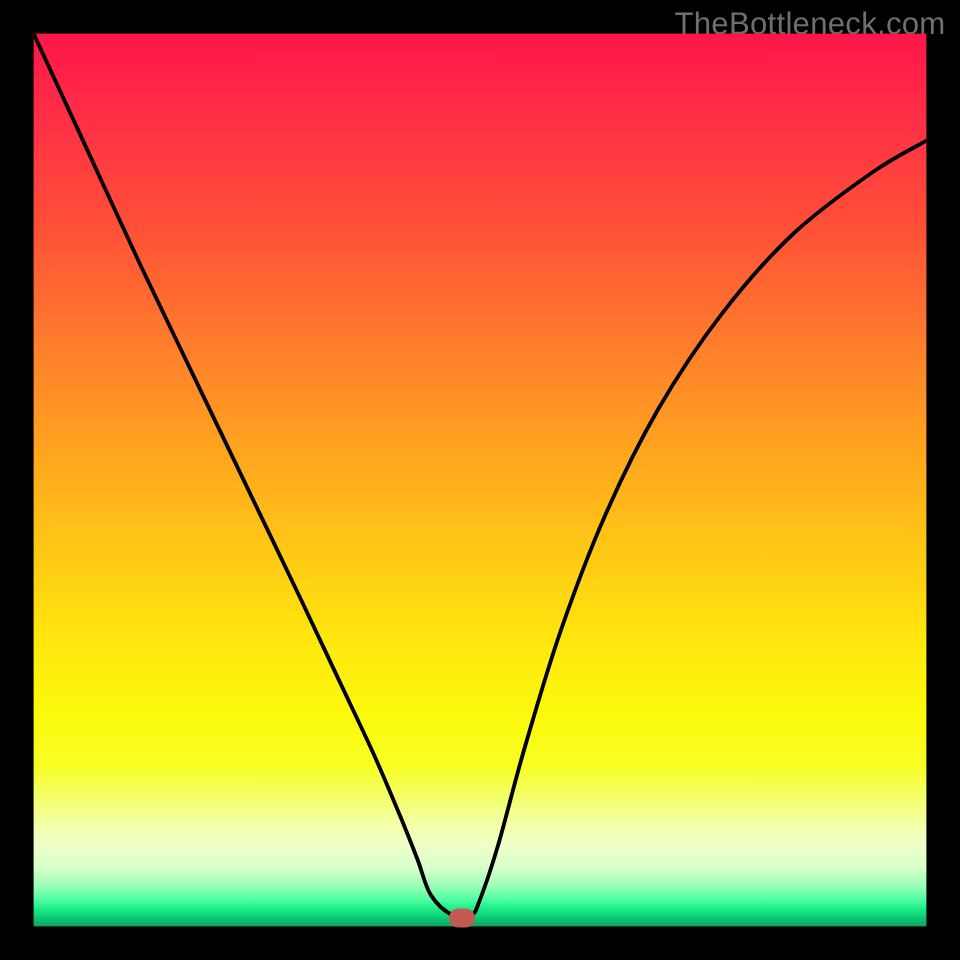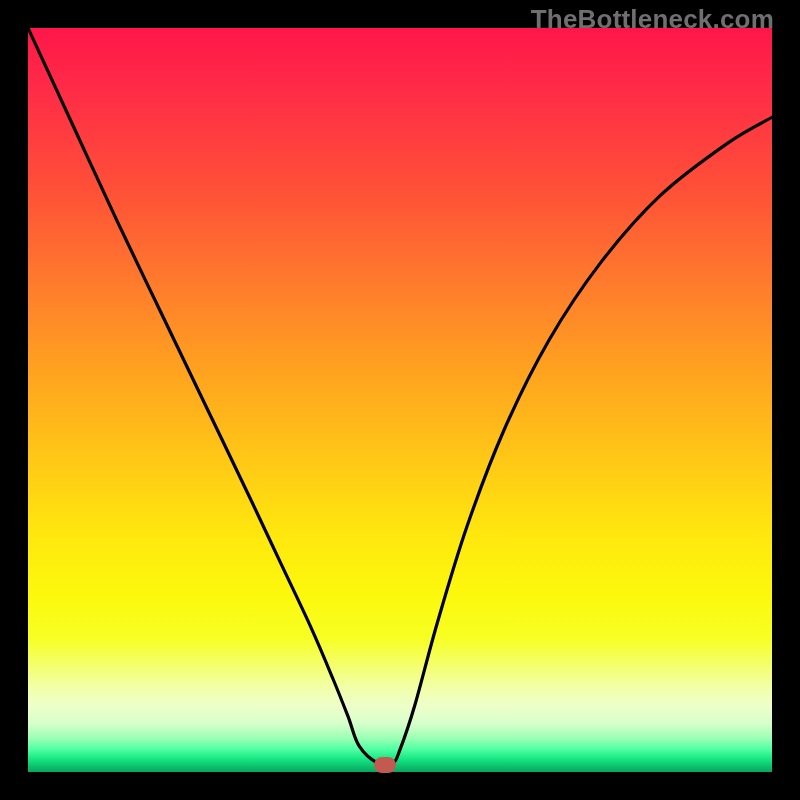--- a/index.html
+++ b/index.html
@@ -1,17 +1,17 @@
 <!DOCTYPE html>
 <html><head>
 <meta charset="utf-8">
 <style>
   html,body{margin:0;padding:0;width:800px;height:800px;overflow:hidden;font-family:Arial,Helvetica,sans-serif;}
   .frame{position:relative;width:800px;height:800px;background:#000;}
-  .watermark{position:absolute;top:4px;right:26px;color:#6f6f6f;font-size:26px;font-weight:700;letter-spacing:0.2px;}
+  .watermark{position:absolute;top:4px;right:12px;color:#6f6f6f;font-size:26px;font-weight:400;letter-spacing:0.2px;}
   .plot{position:absolute;left:28px;top:28px;width:744px;height:744px;}
   .gradient{position:absolute;left:0;top:0;width:100%;height:100%;
     background:linear-gradient(to bottom,
       #ff1649 0%,
       #ff2b47 8%,
       #ff5137 22%,
       #ff7a2d 34%,
       #ffa21f 46%,
       #ffc816 58%,
       #ffe70e 68%,

